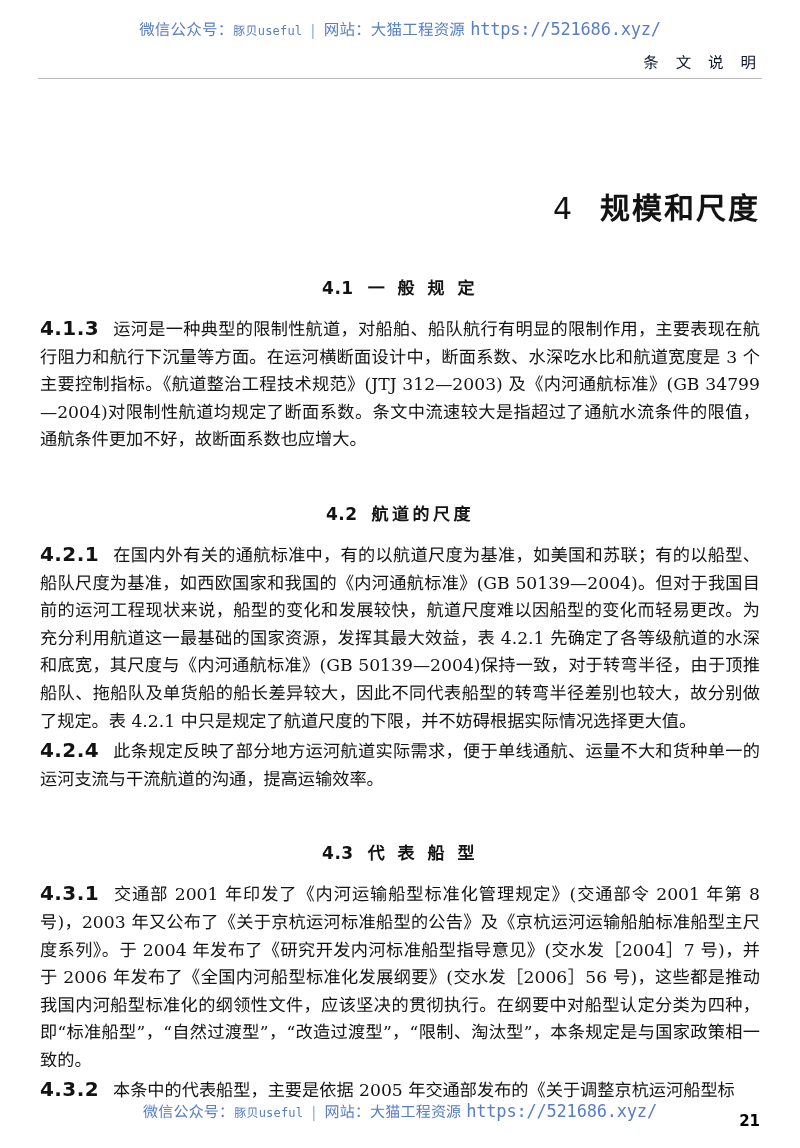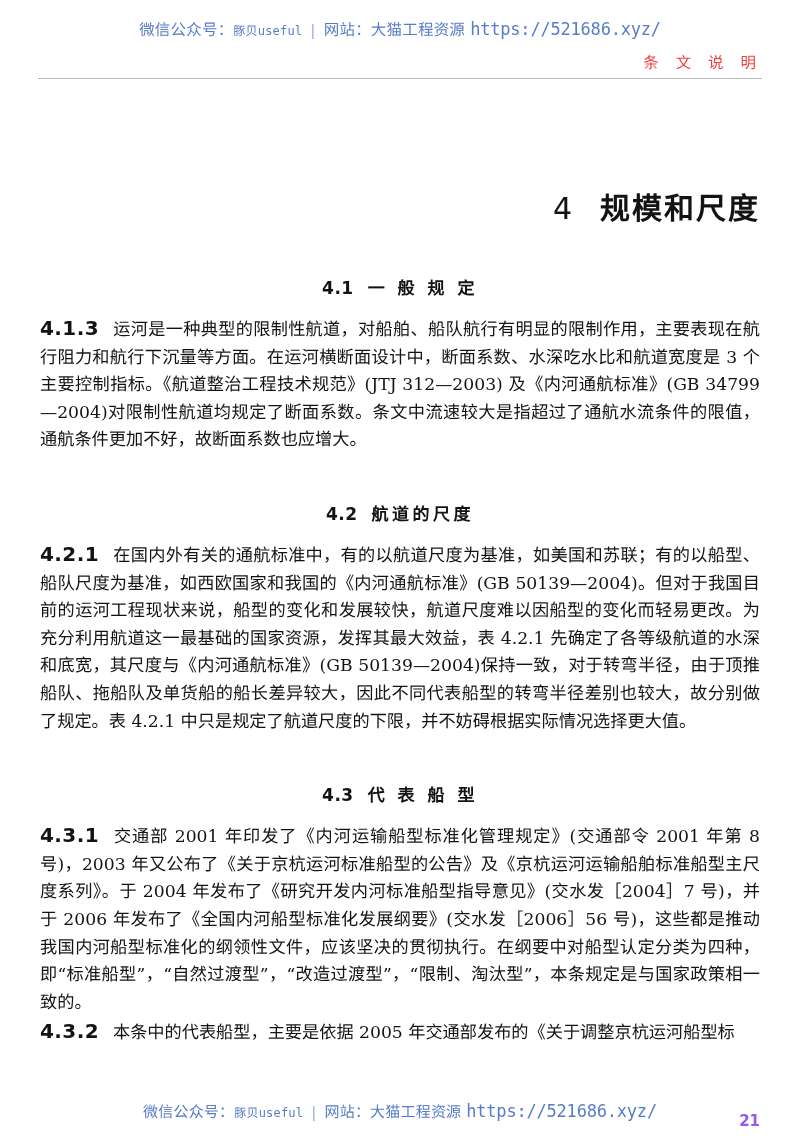--- a/index.html
+++ b/index.html
@@ -48,21 +48,21 @@
     font-size: 12px;
   }
 
   
   .running-head {
     position: absolute;
     top: 50px;
     right: 38px;
     font-size: 15.5px;
     letter-spacing: 6px;
-    color: #ef4444;
+    color: #0f172a;
     font-family: "DejaVu Sans", "Liberation Sans", sans-serif;
   }
   .head-rule {
     position: absolute;
     top: 78px;
     left: 38px;
     width: 724px;
     height: 1px;
     background: #b9b9b9;
   }
@@ -122,21 +122,21 @@
   }
 
   
   .page-number {
     position: absolute;
     right: 40px;
     top: 1112px;
     font-size: 15px;
     font-weight: 700;
     font-family: "DejaVu Sans", "Liberation Sans", sans-serif;
-    color: #8b5cf6;
+    color: #000000;
   }
 </style>
 </head>
 <body>
 
 <div class="watermark top">
   <span>微信公众号：</span><span class="wm-latin">豚贝useful</span><span class="wm-sep">|</span><span>网站：</span><span>大猫工程资源</span>&nbsp;<span class="wm-url">https://521686.xyz/</span>
 </div>
 
 <div class="running-head">条 文 说 明</div>
@@ -154,20 +154,23 @@
   <p class="clause">
     <span class="clause-num">4.1.3</span><span>运河是一种典型的限制性航道，对船舶、船队航行有明显的限制作用，主要表现在航行阻力和航行下沉量等方面。在运河横断面设计中，断面系数、水深吃水比和航道宽度是 3 个主要控制指标。《航道整治工程技术规范》(JTJ 312—2003) 及《内河通航标准》(GB 34799—2004)对限制性航道均规定了断面系数。条文中流速较大是指超过了通航水流条件的限值，通航条件更加不好，故断面系数也应增大。</span>
   </p>
 
   <h2 class="section-title">
     <span class="num">4.2</span><span>航道的尺度</span>
   </h2>
   <p class="clause">
     <span class="clause-num">4.2.1</span><span>在国内外有关的通航标准中，有的以航道尺度为基准，如美国和苏联；有的以船型、船队尺度为基准，如西欧国家和我国的《内河通航标准》(GB 50139—2004)。但对于我国目前的运河工程现状来说，船型的变化和发展较快，航道尺度难以因船型的变化而轻易更改。为充分利用航道这一最基础的国家资源，发挥其最大效益，表 4.2.1 先确定了各等级航道的水深和底宽，其尺度与《内河通航标准》(GB 50139—2004)保持一致，对于转弯半径，由于顶推船队、拖船队及单货船的船长差异较大，因此不同代表船型的转弯半径差别也较大，故分别做了规定。表 4.2.1 中只是规定了航道尺度的下限，并不妨碍根据实际情况选择更大值。</span>
   </p>
+  <p class="clause tight">
+    <span class="clause-num">4.2.4</span><span>此条规定反映了部分地方运河航道实际需求，便于单线通航、运量不大和货种单一的运河支流与干流航道的沟通，提高运输效率。</span>
+  </p>
 
   <h2 class="section-title">
     <span class="num">4.3</span><span>代 表 船 型</span>
   </h2>
   <p class="clause">
     <span class="clause-num">4.3.1</span><span>交通部 2001 年印发了《内河运输船型标准化管理规定》(交通部令 2001 年第 8 号)，2003 年又公布了《关于京杭运河标准船型的公告》及《京杭运河运输船舶标准船型主尺度系列》。于 2004 年发布了《研究开发内河标准船型指导意见》(交水发［2004］7 号)，并于 2006 年发布了《全国内河船型标准化发展纲要》(交水发［2006］56 号)，这些都是推动我国内河船型标准化的纲领性文件，应该坚决的贯彻执行。在纲要中对船型认定分类为四种，即“标准船型”，“自然过渡型”，“改造过渡型”，“限制、淘汰型”，本条规定是与国家政策相一致的。</span>
   </p>
   <p class="clause tight">
     <span class="clause-num">4.3.2</span><span>本条中的代表船型，主要是依据 2005 年交通部发布的《关于调整京杭运河船型标</span>
   </p>

